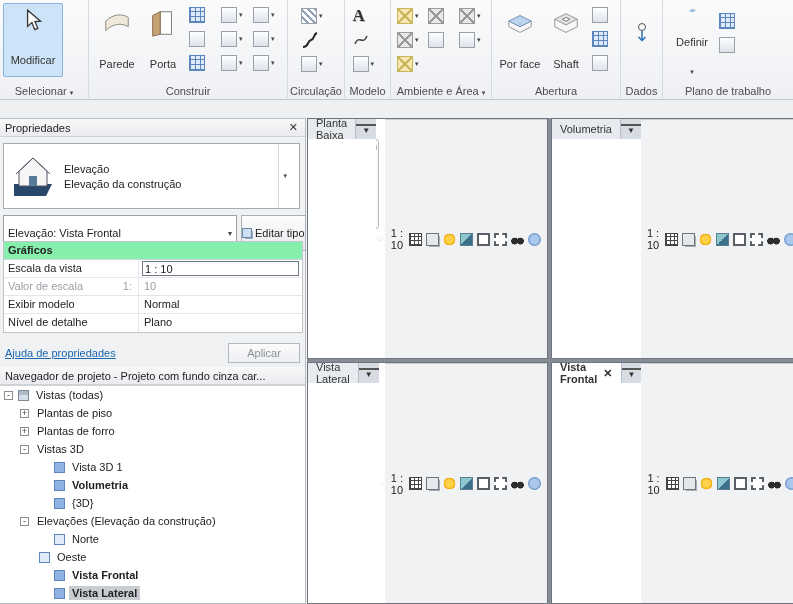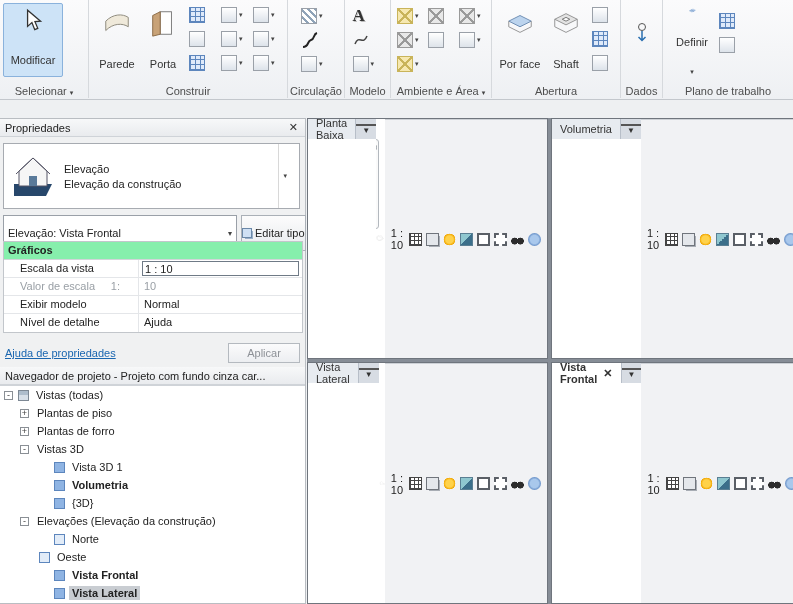--- a/index.html
+++ b/index.html
@@ -76,21 +76,21 @@
     flex:1; border:1px solid #aab0b7; background:linear-gradient(#fcfcfc,#e8eaee);
     display:flex; align-items:center; justify-content:center; gap:3px; white-space:nowrap;
   }
   .btn-edit .mini { width:10px; height:10px; border:1px solid #6b88a8; background:#cfe0f4;
     box-shadow:2px 2px 0 -1px #9ab0c8; }
   .ptable { position:absolute; left:3px; top:122px; width:300px; border:1px solid #c2c6cb; background:#fff; }
   .psection { height:18px; background:#86efac; font-weight:bold; padding:2px 4px;
     border-bottom:1px solid #d2d5d9; }
   .prow { display:flex; height:18px; border-bottom:1px solid #e4e6e9; align-items:stretch; }
   .prow:last-child { border-bottom:none; }
-  .plabel { width:135px; padding:2px 16px; border-right:1px solid #e4e6e9; display:flex; }
+  .plabel { width:135px; padding:2px 4px; border-right:1px solid #e4e6e9; display:flex; }
   .plabel .plbl2 { margin-left:auto; padding-right:2px; }
   .pvalue { flex:1; padding:1px 3px; }
   .pvalue .vin { display:block; height:100%; padding:1px 2px; }
   .pvalue .vin.focus { border:1px solid #6f7a86; }
   .prow.grayed { color:#9aa0a6; }
   .help-link { position:absolute; left:5px; top:228px; color:#1a66b0; text-decoration:underline; }
   .btn-apply { position:absolute; right:5px; top:224px; width:72px; height:20px;
     border:1px solid #b4b9bf; background:linear-gradient(#fbfbfc,#eceef1); color:#8d9197;
     display:flex; align-items:center; justify-content:center; }
   .browser-head-wrap { position:absolute; left:0; top:248px; width:100%; }
@@ -426,21 +426,21 @@
         </div>
       <div class="pvalue">
           <span class="vin">Normal</span>
         </div>
     </div>
     <div class="prow">
       <div class="plabel">
           <span class="plbl">Nível de detalhe</span>
         </div>
       <div class="pvalue">
-          <span class="vin">Ajuda</span>
+          <span class="vin">Plano</span>
         </div>
     </div>
   </div>
 
   <a class="help-link">Ajuda de propriedades</a>
   <div class="btn-apply">Aplicar</div>
 
   <div class="browser-head-wrap">
     <div class="panel-head" style="position:relative">
       <span>Navegador de projeto - Projeto com fundo cinza car...</span>

